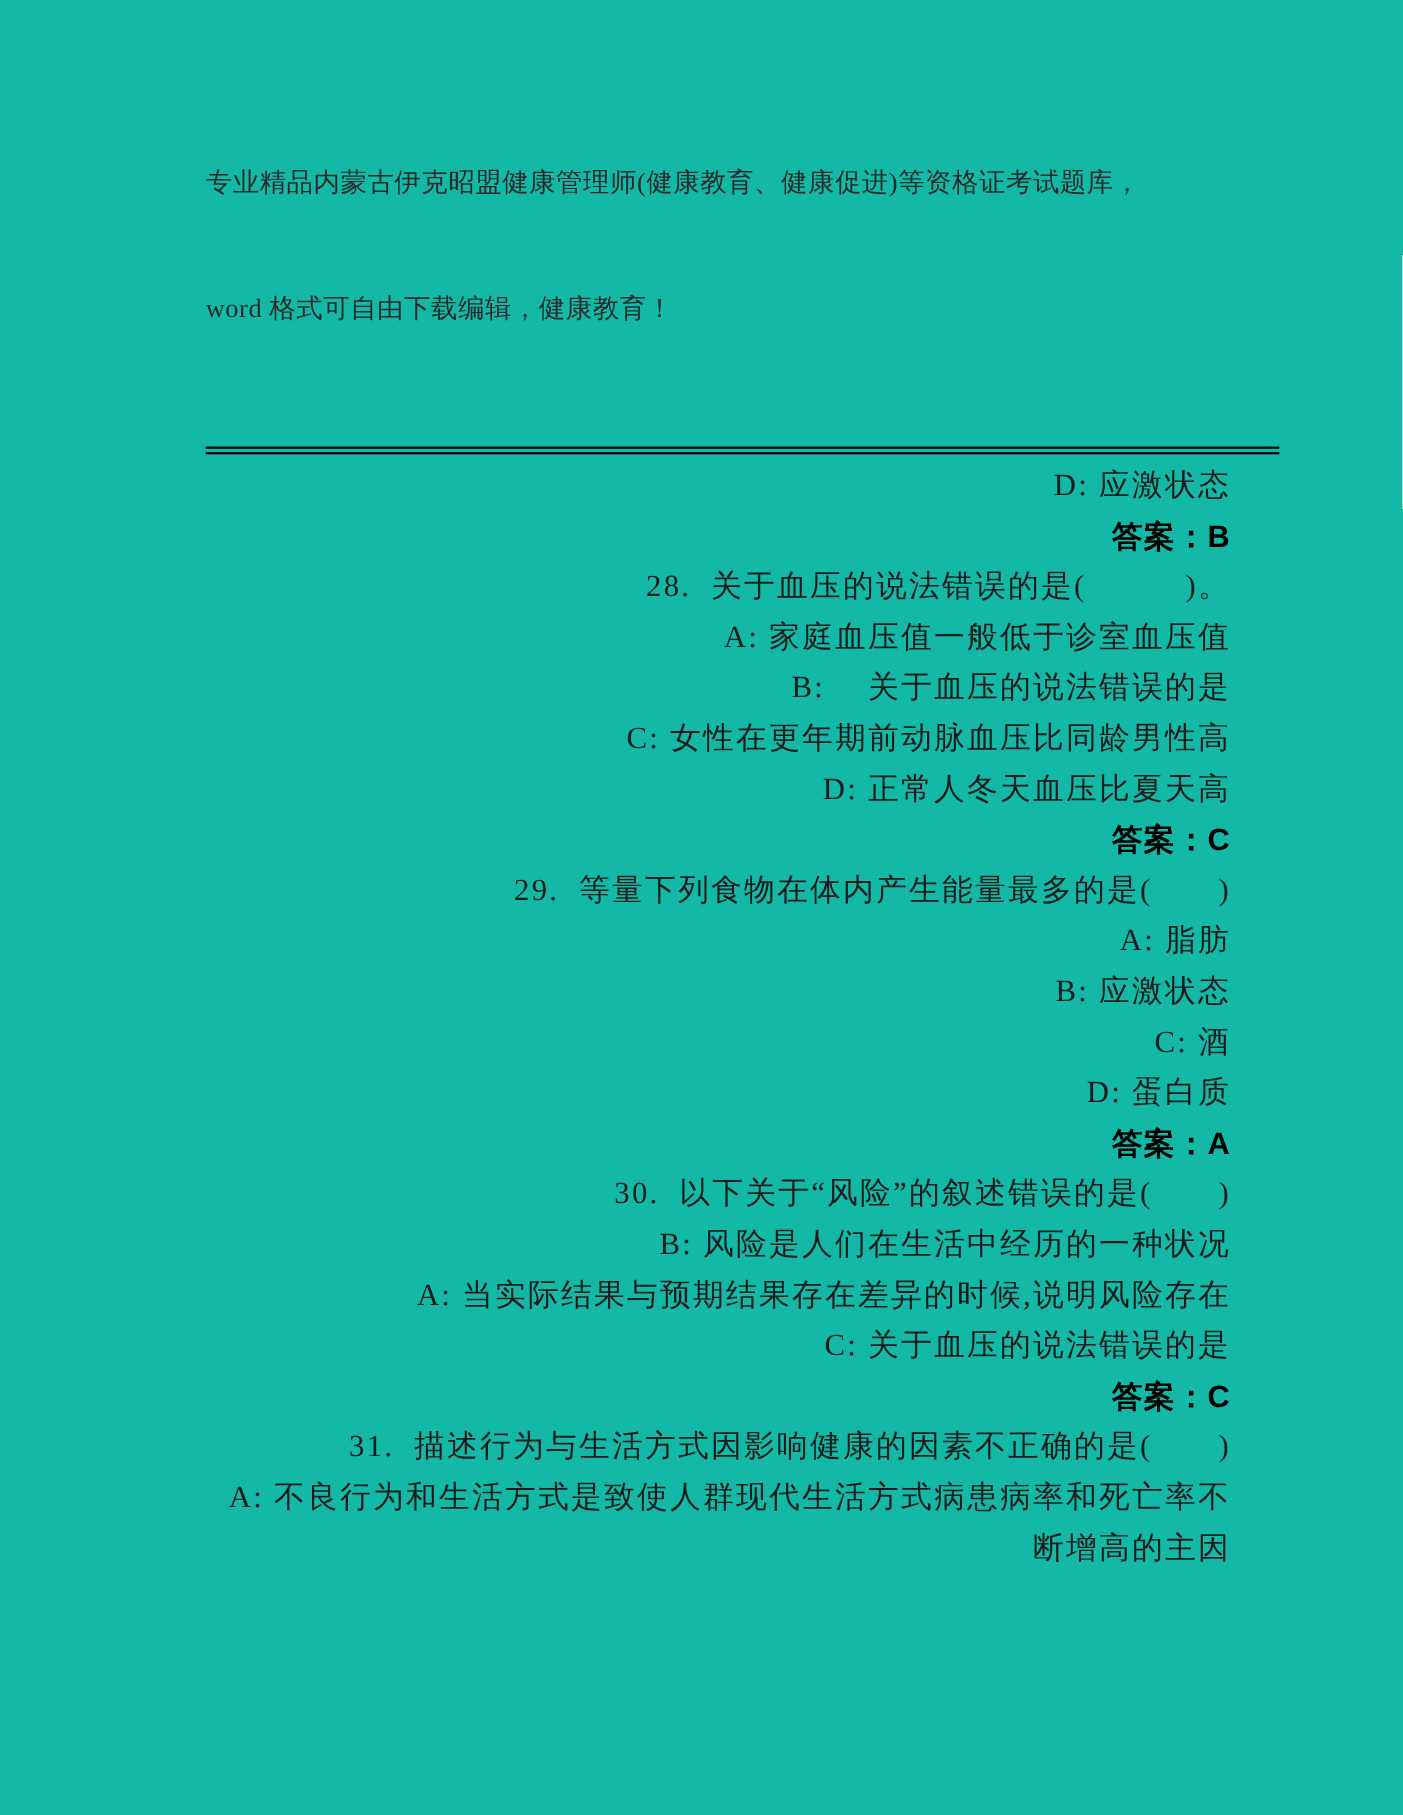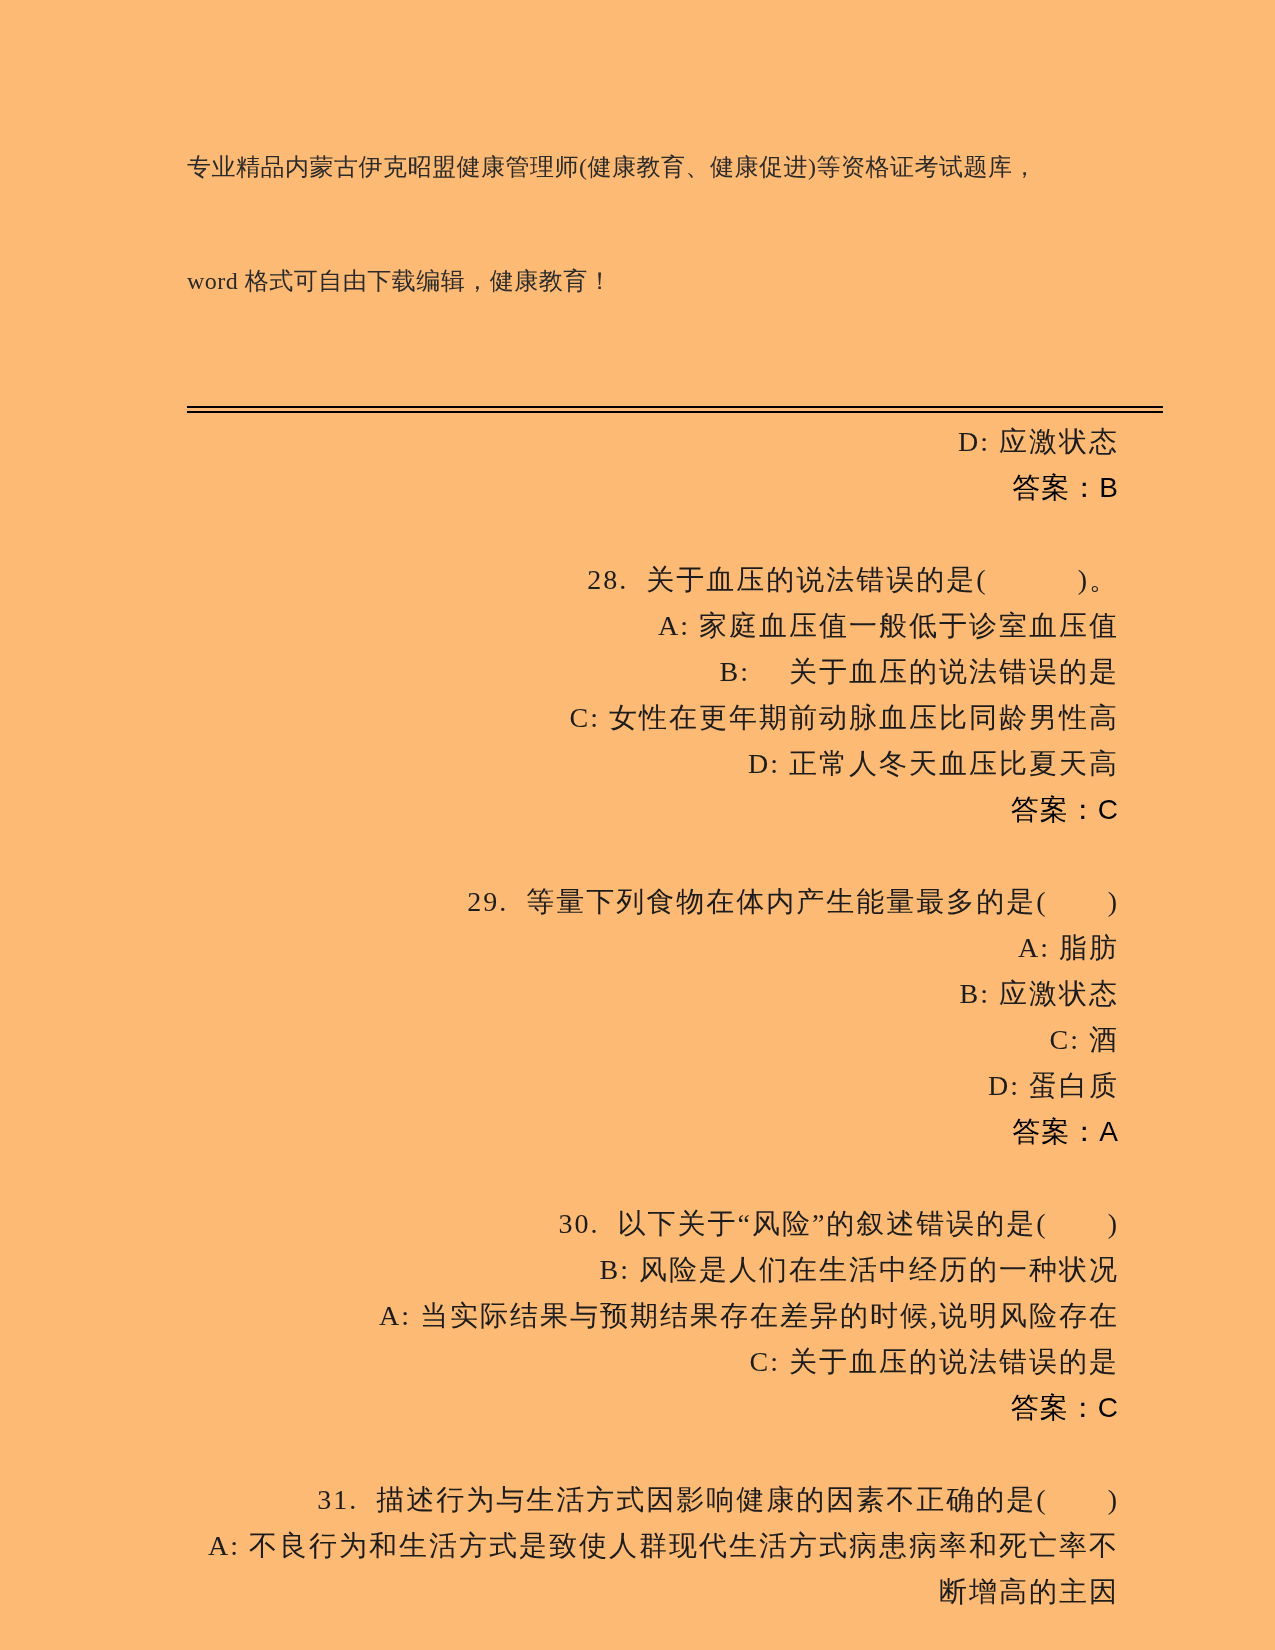--- a/index.html
+++ b/index.html
@@ -4,21 +4,21 @@
 <style>
   html, body {
     margin: 0;
     padding: 0;
     background: #ffffff;
   }
   .page {
     position: relative;
     width: 1275px;
     height: 1650px;
-    background: #fdba74;
+    background: #14b8a6;
     overflow: hidden;
     font-family: "Liberation Serif", "DejaVu Serif", serif;
     color: #1c1c1c;
   }
   .content {
     position: absolute;
     left: 187px;
     top: 0;
     width: 932px;
   }
@@ -43,26 +43,25 @@
     line-height: 46px;
     letter-spacing: 2px;
   }
   .line {
     white-space: pre-wrap;
     min-height: 46px;
     text-align: right;
   }
   .answer {
     font-family: "Liberation Sans", "DejaVu Sans", sans-serif;
-    font-weight: 400;
+    font-weight: 700;
     letter-spacing: 1px;
     color: #000;
   }
   .question {
-    margin-top: 46px;
   }
 </style>
 </head>
 <body>
 
 <div class="page">
   <div class="content">
 
     <div class="doc-header">
       <div class="hline">专业精品内蒙古伊克昭盟健康管理师(健康教育、健康促进)等资格证考试题库，</div>

